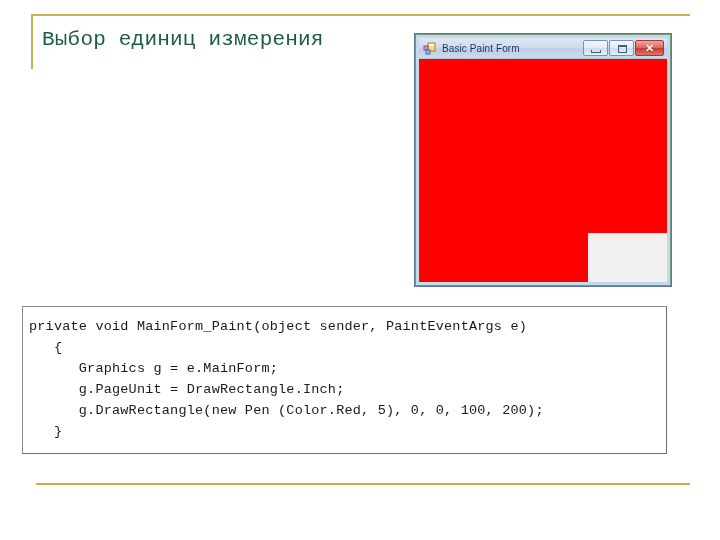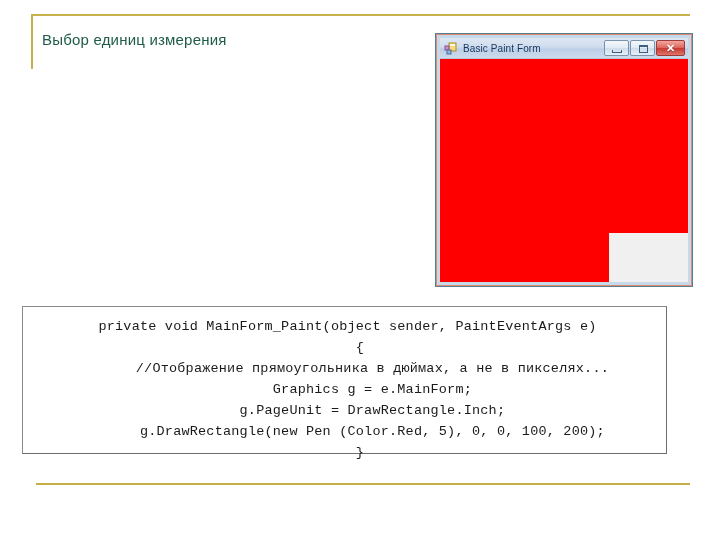--- a/index.html
+++ b/index.html
@@ -45,40 +45,39 @@
     width: 654px;
     height: 2px;
     background: #c4ae45;
   }
 
   
   .slide-title {
     position: absolute;
     left: 42px;
     top: 27px;
-    font-family: Liberation Sans, sans-serif;
-    font-size: 15px;
+    font-family: Liberation Mono, monospace;
+    font-size: 21px;
     line-height: 26px;
     color: #1f5c46;
     white-space: nowrap;
     letter-spacing: 0.2px;
   }
 
   
   .form-window {
     position: absolute;
     left: 414px;
     top: 33px;
     width: 258px;
     height: 254px;
     box-sizing: border-box;
     border: 1px solid #5b7c93;
-    background: #c2410c;
+    background: #14532d;
     box-shadow: 0 0 0 1px rgba(255,255,255,0.4) inset;
-    margin-left: 21px;
   }
   .form-frame {
     position: absolute;
     inset: 1px;
     border: 3px solid #c6d9ea;
     box-sizing: border-box;
     background: #f0f0f0;
   }
   .form-titlebar {
     position: absolute;
@@ -191,21 +190,20 @@
     left: 22px;
     top: 306px;
     width: 645px;
     height: 148px;
     box-sizing: border-box;
     background: #ffffff;
     border: 1px solid #8a8a8a;
     border-right-color: #6e6e6e;
     border-bottom-color: #6e6e6e;
     padding: 9px 0 0 6px;
-    text-align: center;
   }
   .code-line {
     font-family: "Liberation Mono", "DejaVu Sans Mono", monospace;
     font-size: 13.5px;
     line-height: 21px;
     color: #1a1a1a;
     white-space: pre;
     letter-spacing: 0.2px;
   }
 </style>
@@ -250,21 +248,20 @@
         <div class="paint-rect"></div>
         <div class="paint-notch"></div>
       </div>
 
     </div>
   </div>
 
   <div class="code-block">
     <div class="code-line">private void MainForm_Paint(object sender, PaintEventArgs e)</div>
     <div class="code-line">   {</div>
-    <div class="code-line">      //Отображение прямоугольника в дюймах, а не в пикселях...</div>
     <div class="code-line">      Graphics g = e.MainForm;</div>
     <div class="code-line">      g.PageUnit = DrawRectangle.Inch;</div>
     <div class="code-line">      g.DrawRectangle(new Pen (Color.Red, 5), 0, 0, 100, 200);</div>
     <div class="code-line">   }</div>
   </div>
 
   <div class="rule-bottom"></div>
 
 </div>
 

